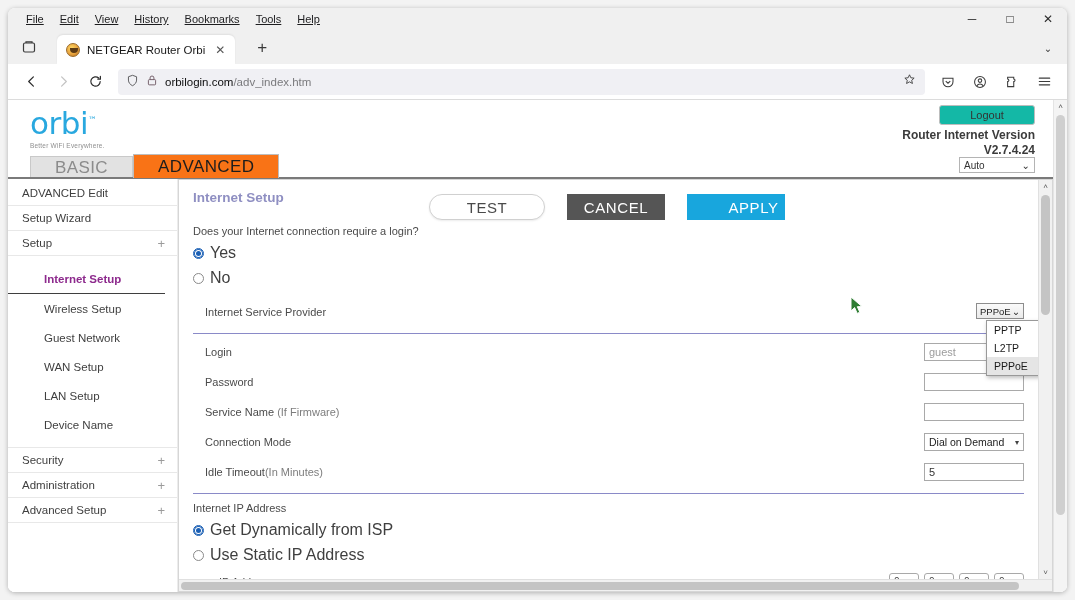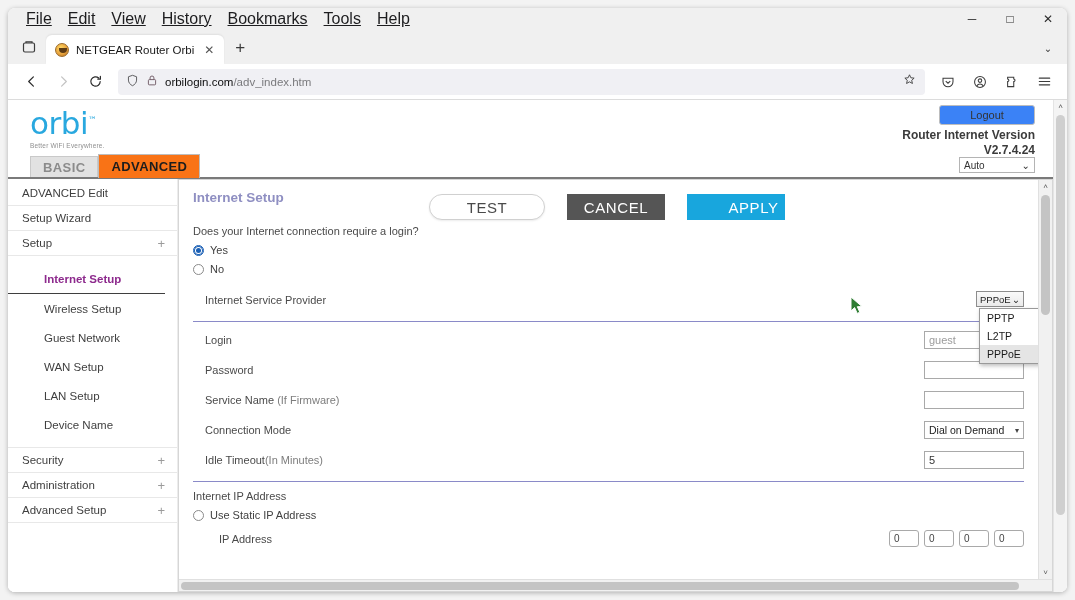--- a/index.html
+++ b/index.html
@@ -22,35 +22,35 @@
 
   
   .menubar {
     height: 22px; background: #f0f0f0;
     display: flex; align-items: center;
     padding-left: 10px; gap: 0px;
     border-bottom: 0;
     position: relative;
   }
   .menu-item {
-    font-size: 16px; color: #1d1d1f;
+    font-size: 11px; color: #1d1d1f;
     padding: 2px 8px 2px 8px; cursor: default; white-space: nowrap;
   }
   .menu-item u { text-decoration: underline; }
   .wincontrols {
     position: absolute; right: 0; top: 0; height: 22px;
     display: flex; align-items: center;
   }
   .wc { width: 38px; height: 22px; display:flex; align-items:center; justify-content:center;
         font-size: 12px; color: #2b2b2b; }
 
   
   .tabstrip {
     height: 34px; background: #f0f0f0;
-    display: flex; align-items: flex-end; padding-left: 6px; gap: 2px;
+    display: flex; align-items: flex-end; padding-left: 6px; gap: 13px;
     position: relative;
   }
   .tabstrip-icon {
     width: 30px; height: 28px; display: flex; align-items: center; justify-content: center;
     margin-bottom: 3px; color:#3b3b3b;
   }
   .tab {
     height: 29px; min-width: 170px; max-width: 180px;
     background: #ffffff; border-radius: 6px 6px 0 0;
     display: flex; align-items: center; gap: 7px;
@@ -128,41 +128,41 @@
   .logo-text {
     font-size: 31px; letter-spacing: -0.5px; color: #29a8df;
     font-family: "DejaVu Sans", sans-serif; font-weight: 400; line-height: 1;
   }
   .logo-tm { font-size: 9px; vertical-align: super; color:#29a8df; }
   .logo-tag { font-size: 6.5px; color: #8f8f8f; margin-top: 3px; letter-spacing: .2px; }
 
   .logout-btn {
     position:absolute; right: 18px; top: 5px;
     width: 96px; height: 20px; border: 1px solid #bdbdbd; border-radius: 3px;
-    background:#3b82f6; font-size: 11px; color:#333;
+    background:#14b8a6; font-size: 11px; color:#333;
     display:flex; align-items:center; justify-content:center;
   }
   .fw-line {
     position:absolute; right: 18px; top: 28px; text-align: right;
     font-size: 12px; font-weight: bold; color: #3b3b3b; line-height: 15px;
   }
   .lang-select {
     position:absolute; right: 18px; top: 57px;
     width: 76px; height: 16px; border: 1px solid #b4b4b4; background:#fff;
     font-size: 10px; color:#333; display:flex; align-items:center;
     padding: 0 4px; justify-content: space-between;
   }
 
   
   .maintabs {
     position: absolute; left: 22px; top: 54px;
     display: flex; align-items: flex-end;
   }
   .mtab {
-    height: 22px; padding: 0 12px; font-size: 13px; font-weight: bold;
+    height: 22px; padding: 0 24px; font-size: 17px; font-weight: normal;
     display:flex; align-items:center; justify-content:center;
     border: 1px solid #c9c9c9; border-bottom: none;
     background: #e2e2e2; color: #8b8b8b; letter-spacing: .4px;
   }
   .mtab.active {
     background: #f97316; color: #1d1d1d; height: 24px;
     border-color: #bdbdbd; position: relative; z-index: 2;
   }
   .tabs-underline {
     position:absolute; left: 0; right: 0; top: 77px; height: 2px; background: #7a7a7a;
@@ -210,21 +210,21 @@
   }
   .btn-test { width: 116px; background:#fff; border:1px solid #d0d0d0; border-radius: 14px;
               color:#4a4a4a; box-shadow: 0 1px 2px rgba(0,0,0,.08); }
   .btn-cancel { width: 98px; background:#555555; color:#fff; }
   .btn-apply { width: 98px; background:#18a6dd; color:#fff;padding-left:35px; }
 
   .section { margin-top: 20px; }
   .field-label { font-size: 11px; color: #4a4a4a; }
   .label-sub { color:#7d7d7d; font-weight: normal; }
 
-  .radio-row { display:flex; align-items:center; gap: 6px; margin-top: 7px; font-size: 11px; color:#3f3f3f; }
+  .radio-row { display:flex; align-items:center; gap: 6px; margin-top: 7px; font-size: 16px; color:#3f3f3f; }
   .radio {
     width: 11px; height: 11px; border-radius: 50%; border: 1px solid #8a8a8a;
     background:#fff; flex:0 0 auto; position: relative;
   }
   .radio.on { border-color:#1a5fb4; }
   .radio.on::after {
     content:""; position:absolute; left:2px; top:2px; width:5px; height:5px;
     border-radius:50%; background:#1a5fb4;
   }
   .radio.on { box-shadow: inset 0 0 0 1px #1a5fb4; }
@@ -250,21 +250,21 @@
 
   
   .isp-wrap { position:absolute; right: 0; top: -2px; }
   .isp-select {
     width: 48px; height: 16px; border:1px solid #8d8d8d;
     background: linear-gradient(#fafafa,#eaeaea);
     font-size: 9.5px; color:#1d1d1d; padding: 0 3px;
     display:flex; align-items:center; justify-content:space-between;
   }
   .isp-menu {
-    position: absolute; left: 3px; top: 17px; width: 75px;
+    position: absolute; left: 10px; top: 17px; width: 75px;
     background:#fff; border:1px solid #999; box-shadow: 1px 2px 4px rgba(0,0,0,.25);
     z-index: 40;
   }
   .isp-opt { height: 18px; font-size: 10.5px; color:#1a1a1a; display:flex; align-items:center; padding-left: 7px; }
   .isp-opt.sel { background:#e5e5e5; }
 
   .octets { display:flex; gap: 5px; }
   .octet {
     width: 30px; height: 17px; border:1px solid #a9a9a9; border-radius: 3px;
     background:#fff; font-size: 10px; color:#444; display:flex; align-items:center;
@@ -543,20 +543,24 @@
                 <span class="ctl">
                   <span class="txtinput">5</span>
                 </span>
               </div>
 
               <div class="hr-purple"></div>
 
               <div style="margin-top:8px;">
                 <div class="field-label">Internet IP Address</div>
                 <div class="radio-row">
+                  <span class="radio on"></span>
+                  <span>Get Dynamically from ISP</span>
+                </div>
+                <div class="radio-row">
                   <span class="radio"></span>
                   <span>Use Static IP Address</span>
                 </div>
                 <div class="frow">
                   <span class="lbl ind">IP Address</span>
                   <span class="ctl octets">
                     <span class="octet">0</span>
                     <span class="octet">0</span>
                     <span class="octet">0</span>
                     <span class="octet">0</span>

